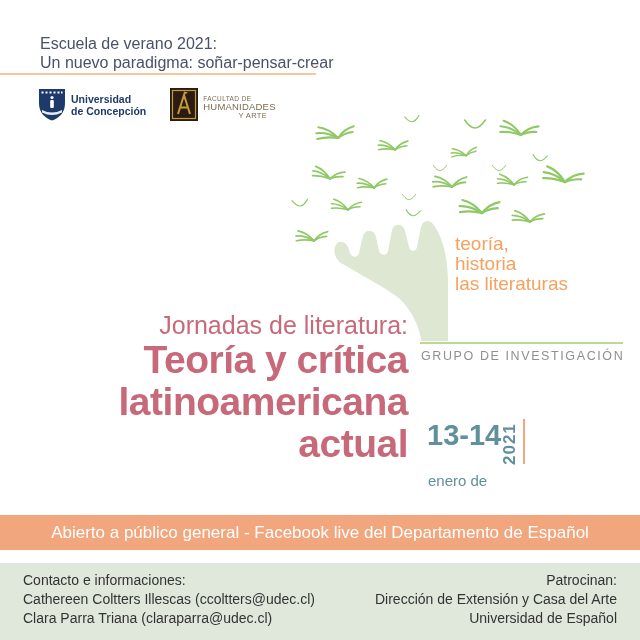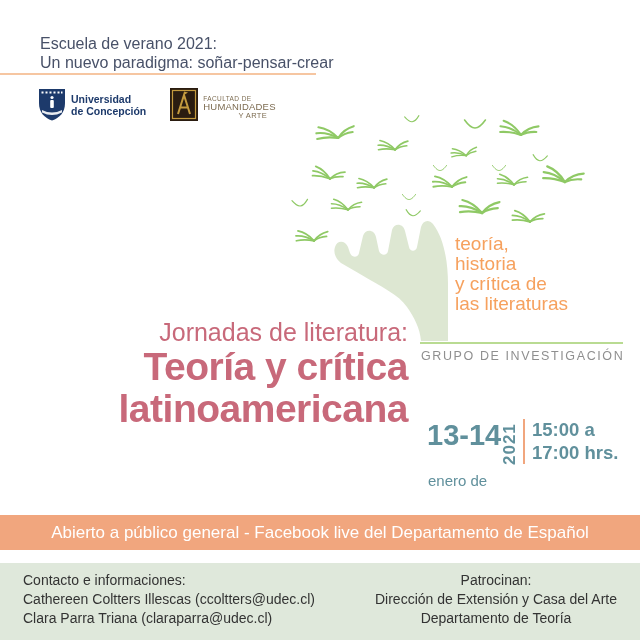--- a/index.html
+++ b/index.html
@@ -20,38 +20,38 @@
   .fha-l3{font-size:7.5px;letter-spacing:.4px;line-height:8px;text-align:right;}
   
   .illos{position:absolute;left:280px;top:95px;width:360px;height:290px;}
   .flock{color:var(--green);}
   
   .group-lines{position:absolute;left:455px;top:234px;font-size:19px;line-height:20px;color:var(--orange);}
   .rule-green{position:absolute;left:420px;top:342px;width:203px;height:2px;background:var(--rule);}
   .group-label{position:absolute;left:421px;top:349px;font-size:12.5px;letter-spacing:1.6px;color:var(--gray);}
   
   .title-block{position:absolute;left:30px;top:311px;width:378px;text-align:right;color:var(--rose);}
-  .kicker{font-size:25px;line-height:28px;margin-top:7px;}
+  .kicker{font-size:25px;line-height:28px;}
   .big{font-size:39px;line-height:42px;font-weight:bold;letter-spacing:-.5px;}
   
   .sched{color:var(--teal);}
   .days{position:absolute;left:427px;top:421px;font-size:29px;font-weight:bold;line-height:29px;}
   .month{position:absolute;left:428px;top:449px;font-size:15px;line-height:15px;margin-top:24px;}
   .year{position:absolute;left:500px;top:421px;height:44px;font-size:17px;font-weight:bold;
         writing-mode:vertical-rl;transform:rotate(180deg);letter-spacing:1px;}
   .sched-divider{position:absolute;left:523px;top:419px;width:2px;height:45px;background:var(--banner);}
   .times{position:absolute;left:532px;top:418px;font-size:18.5px;font-weight:bold;line-height:23px;}
   
   .banner{position:absolute;left:0;top:515px;width:640px;height:35px;background:var(--banner);
           color:#fff;font-size:17px;line-height:35px;text-align:center;}
   
   .footer{position:absolute;left:0;top:563px;width:640px;height:90px;background:var(--footerBg);
           color:var(--ink);font-size:14px;line-height:19px;}
   .contact{position:absolute;left:23px;top:8px;}
-  .sponsors{position:absolute;right:23px;top:8px;text-align:center;}
+  .sponsors{position:absolute;right:23px;top:8px;text-align:right;}
 </style>
 </head>
 <body>
 
 <div id="poster">
 
   <div class="header">
     <div>Escuela de verano 2021:</div>
     <div>Un nuevo paradigma: soñar-pensar-crear</div>
   </div>
@@ -133,51 +133,47 @@
         <use href="#chev" xlink:href="#chev" transform="translate(413 213) scale(0.55) rotate(5)"></use>
         <use href="#book" xlink:href="#book" transform="translate(482 212) scale(1) rotate(-3)"></use>
         <use href="#book" xlink:href="#book" transform="translate(530 221) scale(0.8) rotate(0)"></use>
         <use href="#book" xlink:href="#book" transform="translate(314 240) scale(0.8) rotate(-5)"></use>
       </g>
   </svg>
 
   <div class="group-lines">
     <div>teoría,</div>
     <div>historia</div>
-    <div>y crítica de</div>
     <div>las literaturas</div>
   </div>
   <div class="rule-green"></div>
   <div class="group-label">GRUPO DE INVESTIGACIÓN</div>
 
   <div class="title-block">
     <div class="kicker">Jornadas de literatura:</div>
     <div class="big">Teoría y crítica</div>
     <div class="big">latinoamericana</div>
+    <div class="big">actual</div>
   </div>
 
   <div class="sched days">13-14</div>
   <div class="sched month">enero de</div>
   <div class="sched year">2021</div>
   <div class="sched-divider"></div>
-  <div class="sched times">
-    <div>15:00 a</div>
-    <div>17:00 hrs.</div>
-  </div>
 
   <div class="banner">
     <span>Abierto a público general - Facebook live del Departamento de Español</span>
   </div>
 
   <div class="footer">
     <div class="contact">
       <div>Contacto e informaciones:</div>
       <div>Cathereen Coltters Illescas (ccoltters@udec.cl)</div>
       <div>Clara Parra Triana (claraparra@udec.cl)</div>
     </div>
     <div class="sponsors">
       <div>Patrocinan:</div>
       <div>Dirección de Extensión y Casa del Arte</div>
-      <div>Departamento de Teoría</div>
+      <div>Universidad de Español</div>
     </div>
   </div>
 
 </div>
 
 </body></html>

